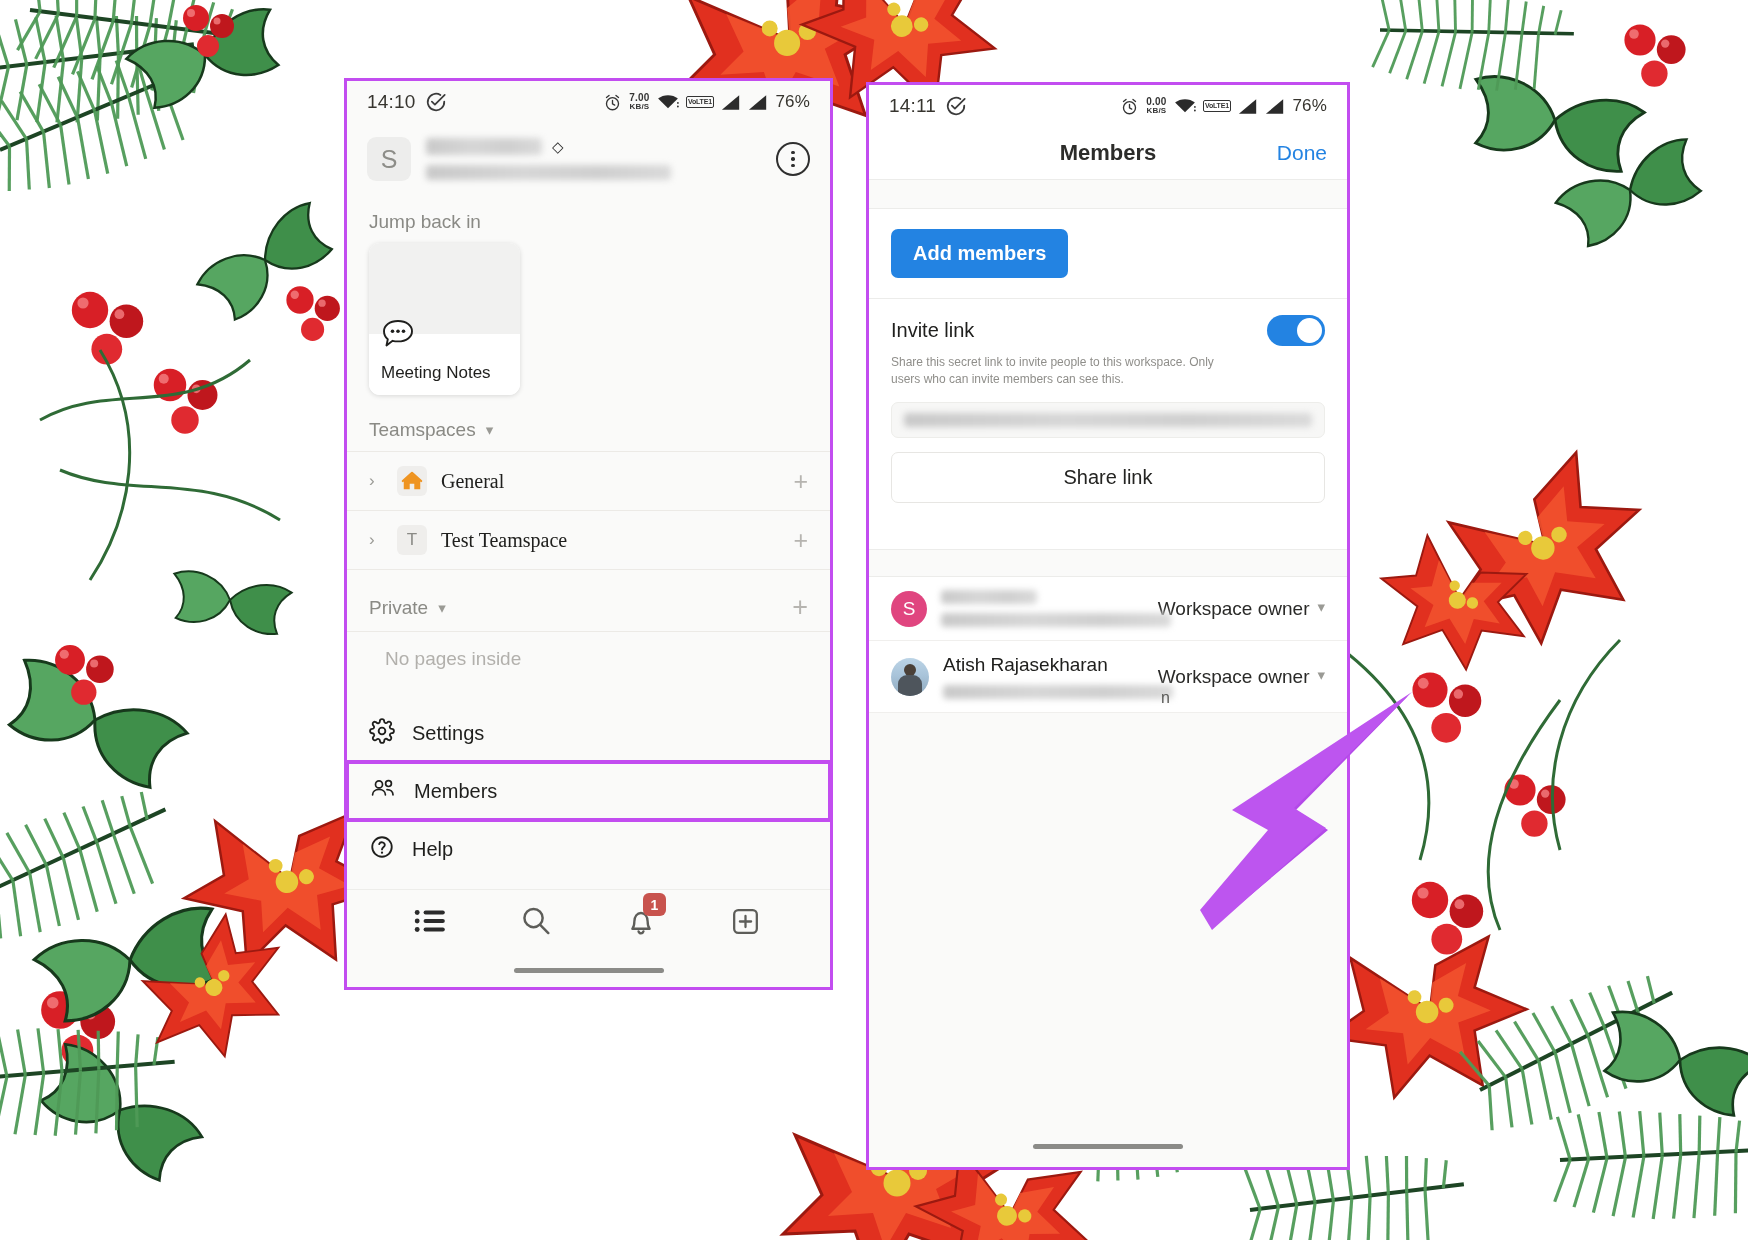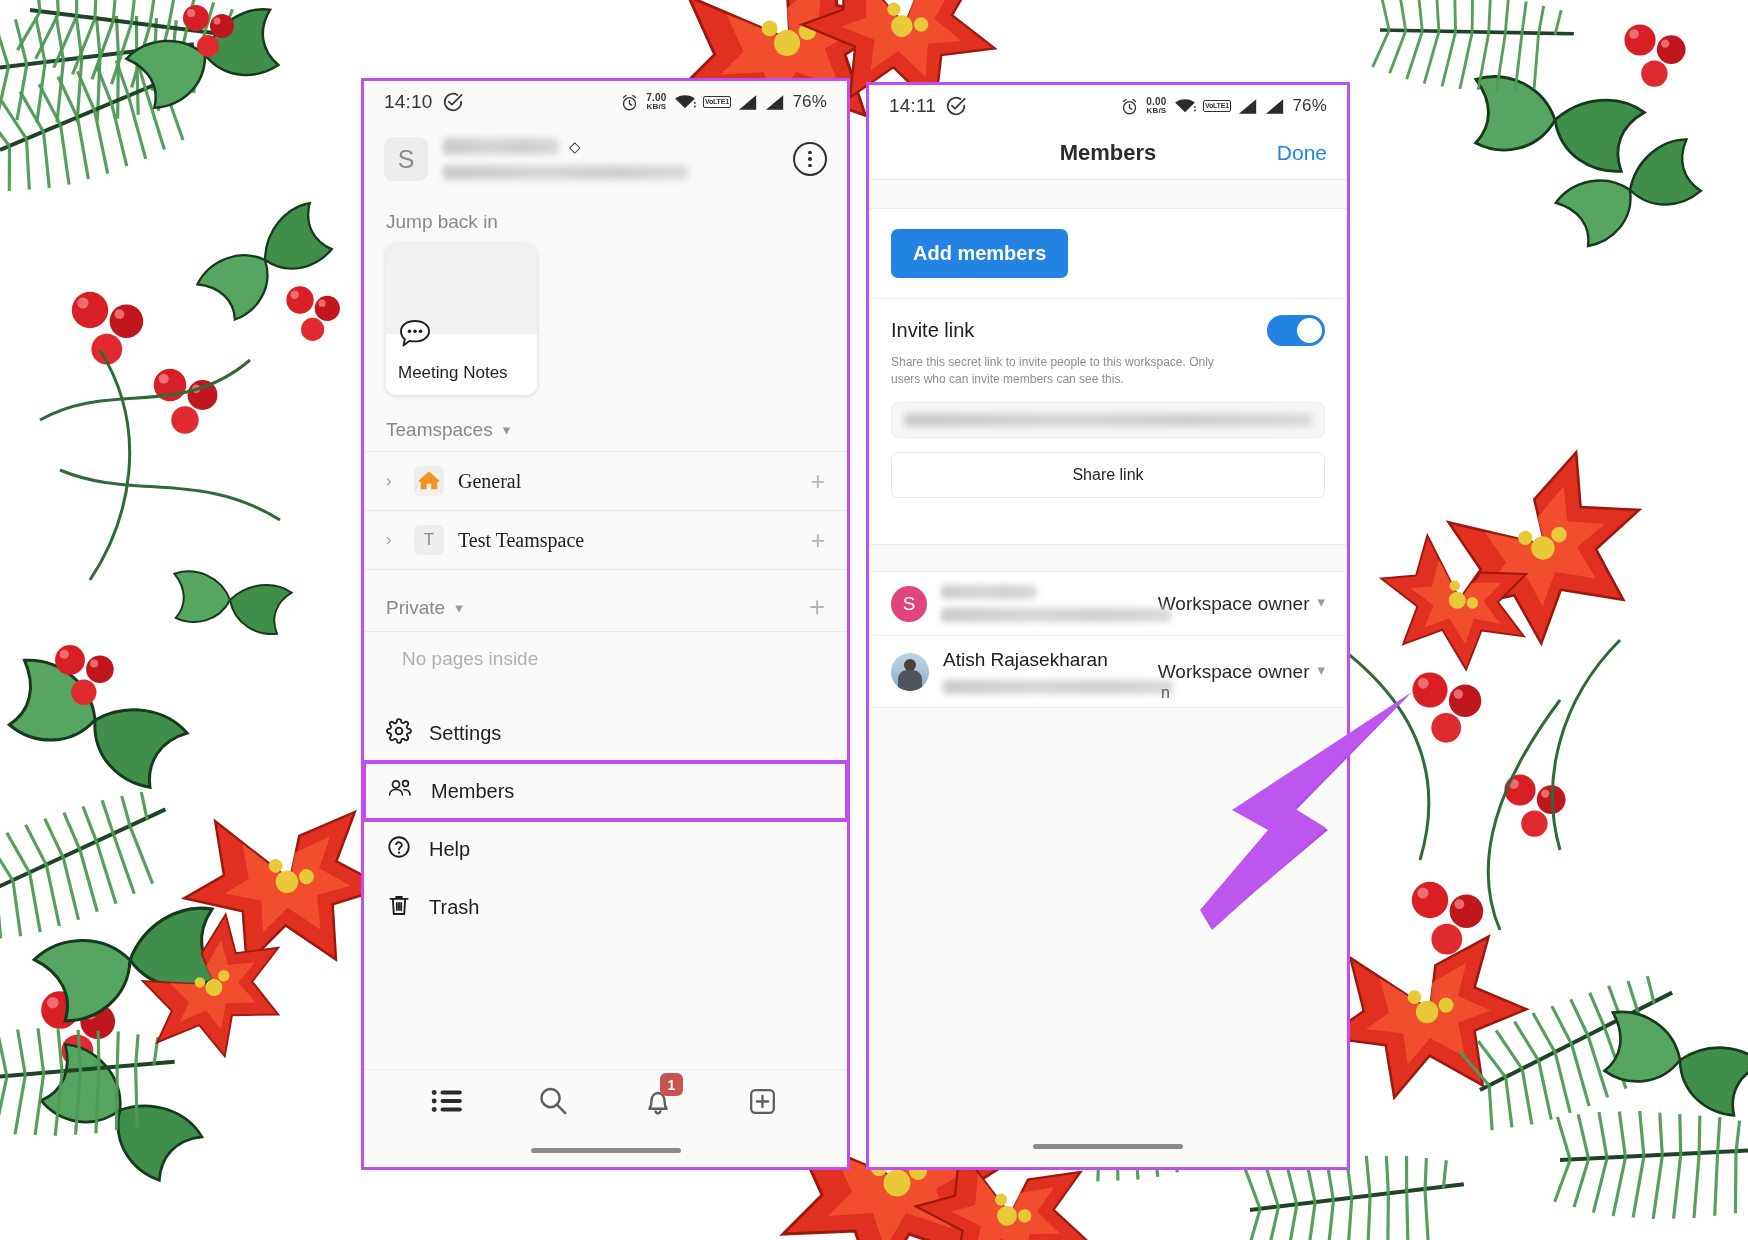--- a/index.html
+++ b/index.html
@@ -14,21 +14,21 @@
   #bg { position: absolute; inset: 0; z-index: 0; }
 
   
   .phone {
     position: absolute;
     border: 3px solid #c24df0;
     background: #fafaf9;
     overflow: hidden;
     z-index: 5;
   }
-  #phone-left  { left: 361px; top: 78px; width: 489px; height: 1092px; }
+  #phone-left  { left: 344px; top: 78px; width: 489px; height: 912px; }
   #phone-right { left: 866px; top: 82px; width: 484px; height: 1088px; }
 
   
   .statusbar {
     height: 42px; display: flex; align-items: center;
     padding: 0 20px; font-size: 18px; color: #3b3b3b;
     letter-spacing: .2px;
   }
   .sb-time { font-size: 19px; color: #37352f; }
   .sb-left { display: flex; align-items: center; gap: 9px; }
@@ -153,21 +153,21 @@
     content:""; position:absolute; top:3px; right:3px; width:25px; height:25px;
     border-radius:50%; background:#fff;
   }
   .linkbox {
     margin-top: 14px; height: 36px; border:1px solid #ededea; border-radius: 7px;
     background:#f7f7f6; display:flex; align-items:center; padding: 0 12px;
   }
   .linkblur { width: 100%; height: 14px; }
   .btn-outline {
     margin-top: 14px; width: 100%; border: 1px solid #e7e6e3; border-radius: 7px;
-    background: #fff; font-size: 16px; color: #242422; padding: 13px 13px; cursor: pointer;
+    background: #fff; font-size: 20px; color: #242422; padding: 13px 13px; cursor: pointer;
     font-family: "Liberation Sans", sans-serif;
   }
 
   .mem-row { display: flex; align-items: center; padding: 13px 22px; background:#fff; border-bottom:1px solid #f0efed; }
   .mem-av-s {
     width: 36px; height: 36px; border-radius: 50%; background: #e0457f;
     color:#fff; font-size: 19px; display:flex; align-items:center; justify-content:center; flex:none;
   }
   .mem-av-photo {
     width: 38px; height: 38px; border-radius: 50%; flex: none; overflow: hidden;

